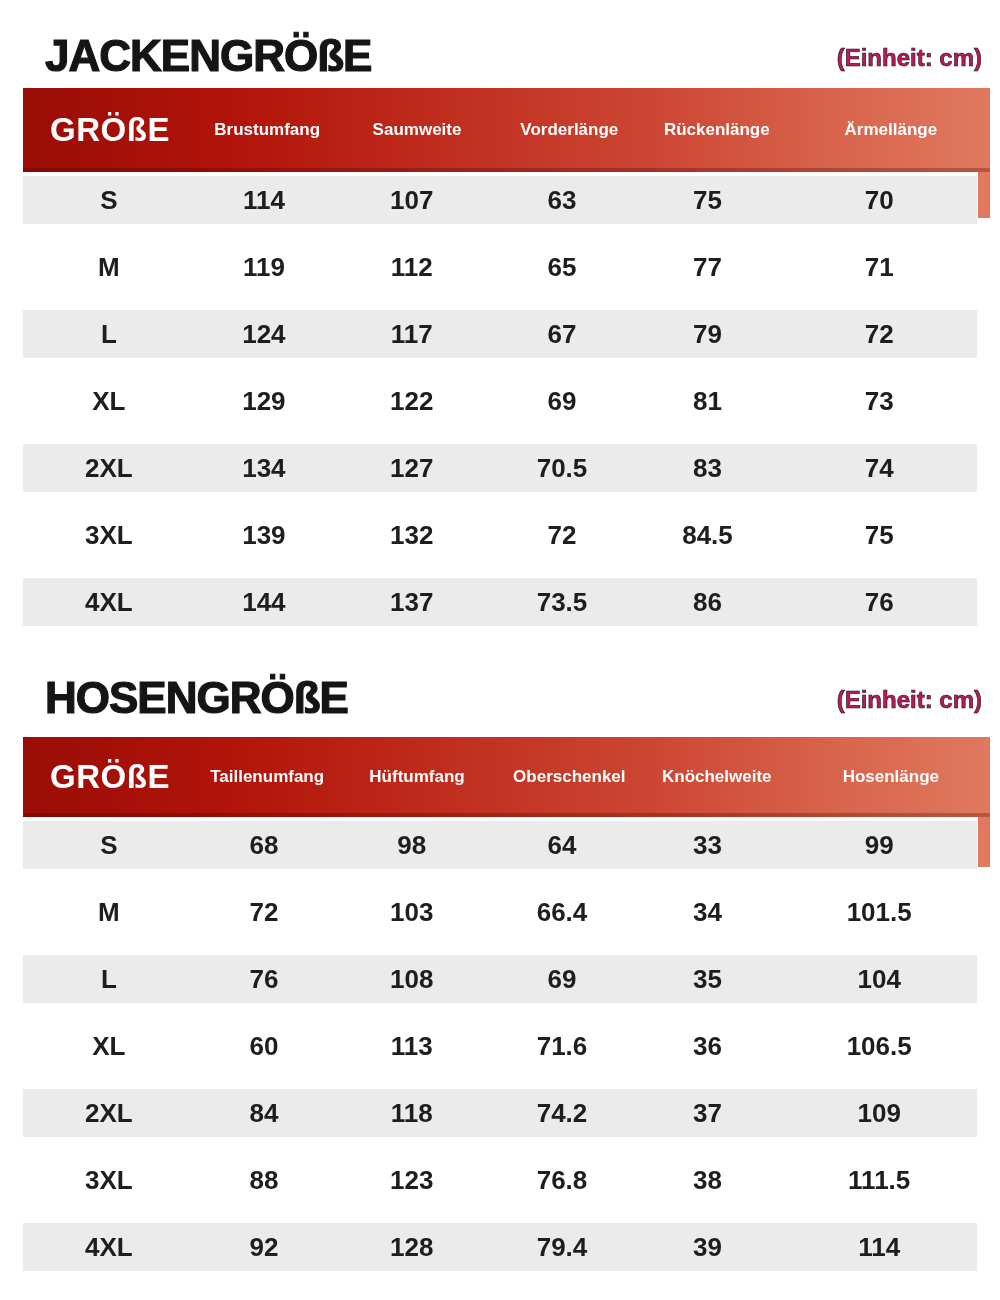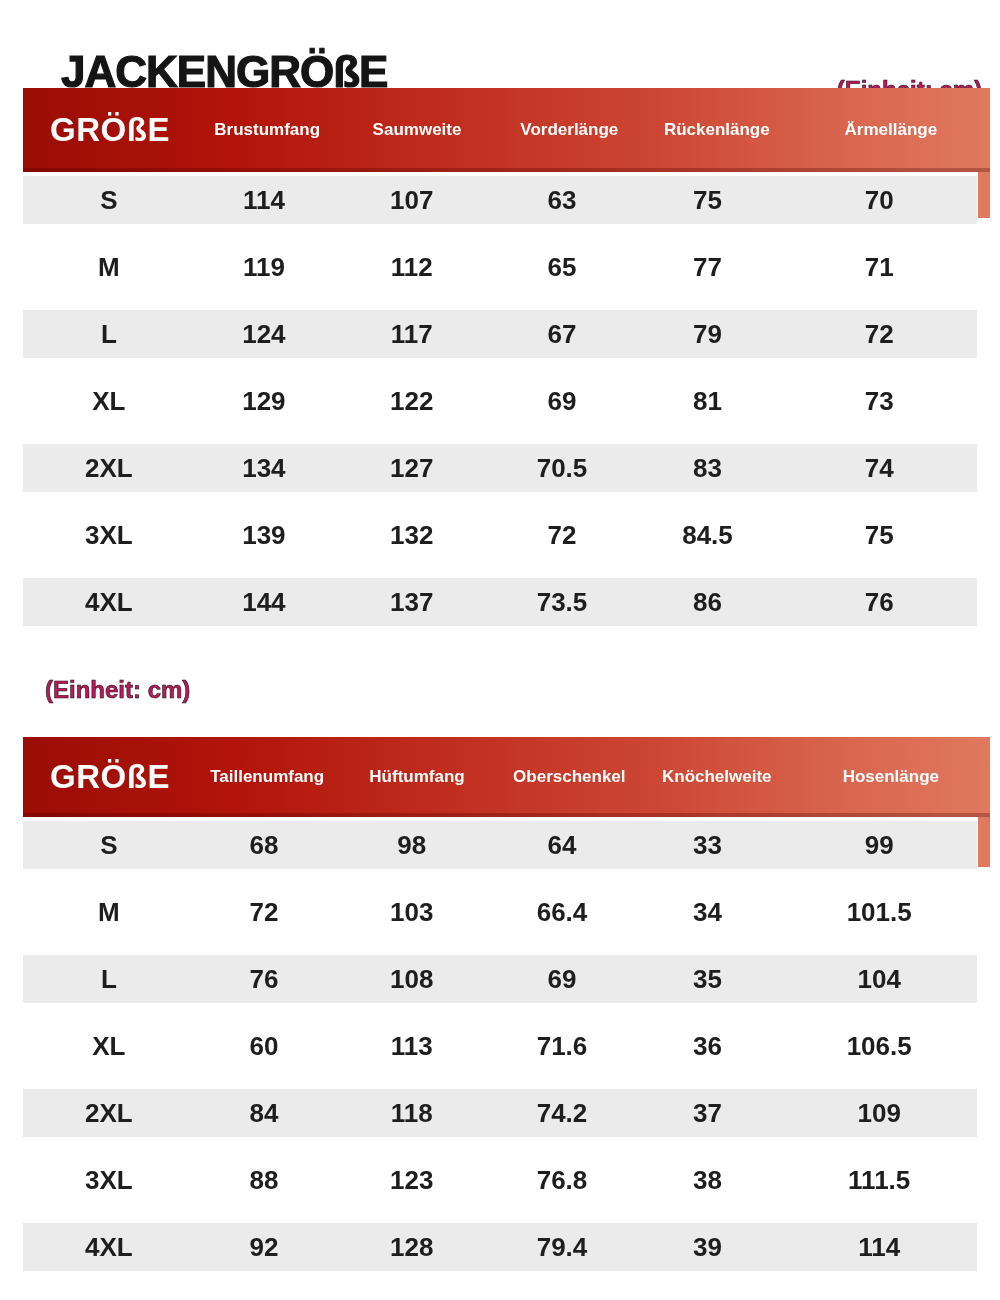--- a/index.html
+++ b/index.html
@@ -10,21 +10,21 @@
     font-family:"Liberation Sans","DejaVu Sans",sans-serif;
     overflow:hidden;
   }
   .title-row {
     position:absolute; left:45px; right:18px;
     display:flex; justify-content:space-between; align-items:flex-end;
   }
   #title1 { top:34px; }
   #title2 { top:676px; }
   .chart-title {
-    margin:16px; font-size:44px; line-height:44px; font-weight:800;
+    margin:0; font-size:44px; line-height:44px; font-weight:800;
     color:#151515; letter-spacing:-1px;
     -webkit-text-stroke:1.2px #151515;
   }
   .unit-label {
     font-size:24px; font-weight:bold; color:#be185d;
     padding-bottom:6px; white-space:nowrap;
     -webkit-text-stroke:0.6px #151515;
   }
   .table {
     position:absolute; left:23px; width:967px;
@@ -142,20 +142,21 @@
           <div class="cell">144</div>
           <div class="cell">137</div>
           <div class="cell">73.5</div>
           <div class="cell">86</div>
           <div class="cell">76</div>
         </div>
       </div>
   </div>
 
   <div class="title-row" id="title2">
+    <h1 class="chart-title">HOSENGRÖßE</h1>
     <div class="unit-label">(Einheit: cm)</div>
   </div>
 
   <div class="table" id="table2">
     <div class="thead">
         <div class="hcell">GRÖßE</div>
         <div class="hcell">Taillenumfang</div>
         <div class="hcell">Hüftumfang</div>
         <div class="hcell">Oberschenkel</div>
         <div class="hcell">Knöchelweite</div>

